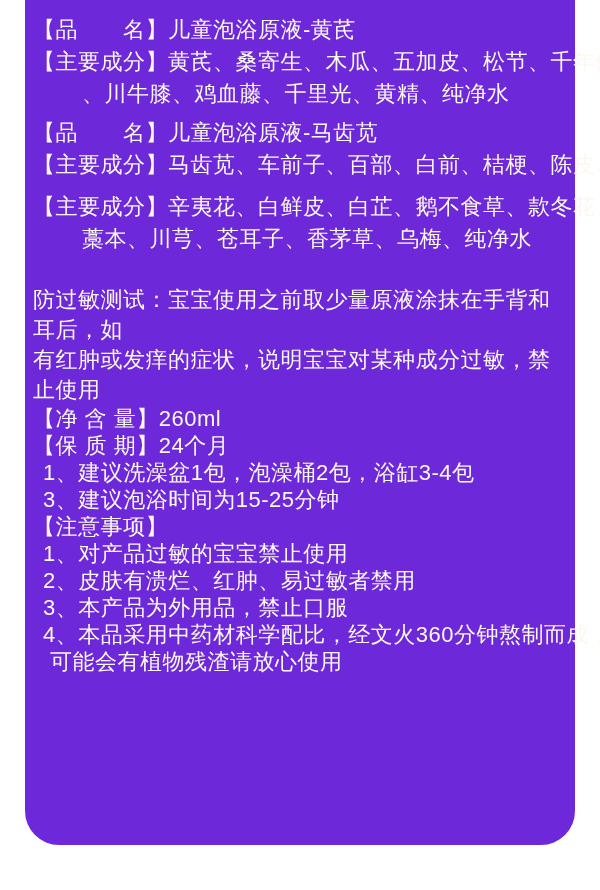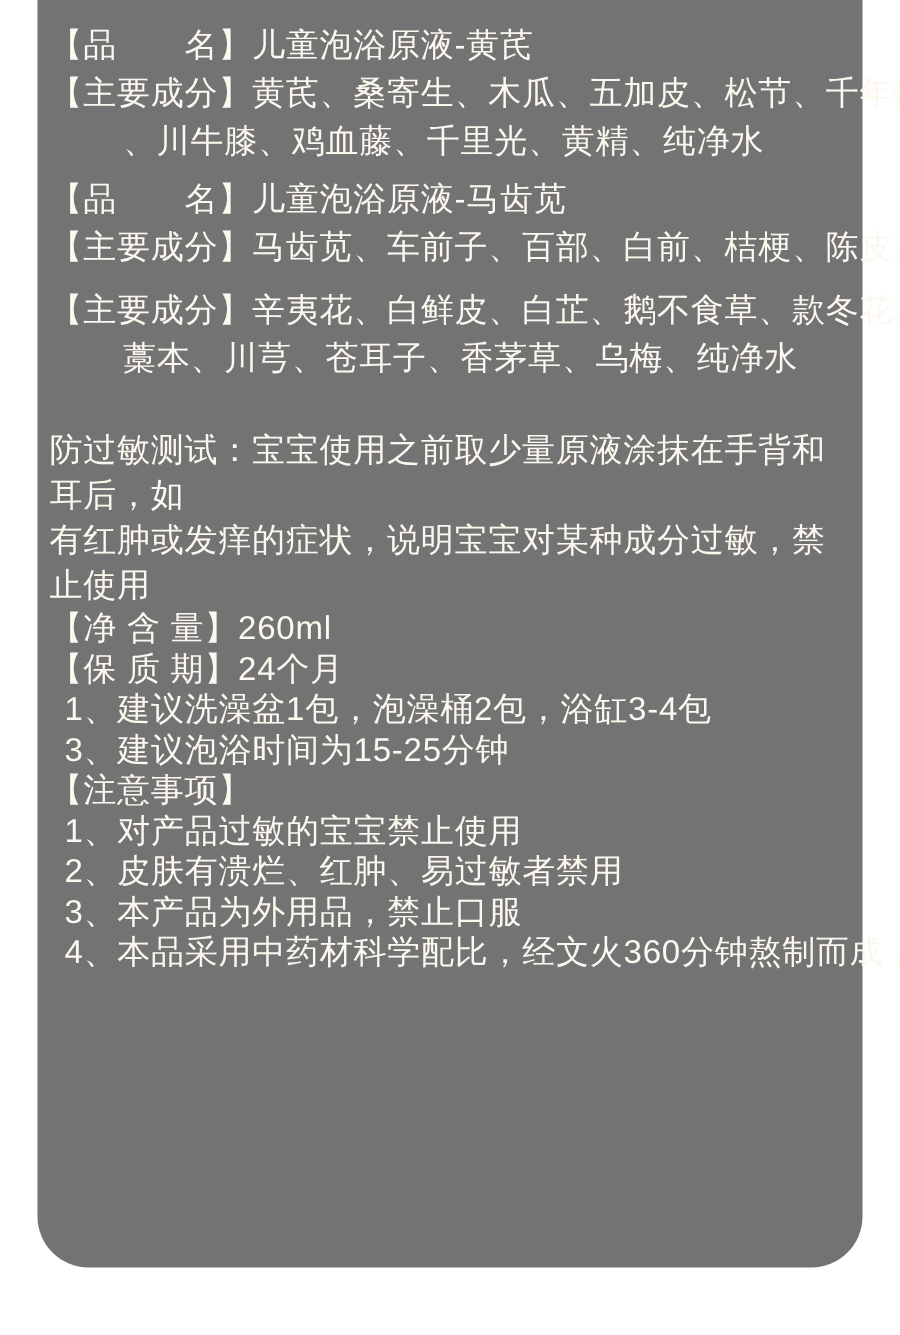--- a/index.html
+++ b/index.html
@@ -16,21 +16,21 @@
     width: 600px;
     height: 890px;
     background: #ffffff;
   }
   .card {
     position: absolute;
     left: 25px;
     top: 0;
     width: 550px;
     height: 845px;
-    background: #737373;
+    background: #6d28d9;
     border-radius: 0 0 34px 34px;
     box-sizing: border-box;
     padding: 14px 8px 0 8px;
     color: #fcf8ef;
     font-size: 22px;
     letter-spacing: 0.5px;
   }
   .product { line-height: 32px; }
   .product .ln { white-space: nowrap; }
   .product .cont { padding-left: 5px; margin-left: 44px; }
@@ -74,16 +74,17 @@
       <div class="ln"><span>【保 质 期】</span><span>24个月</span></div>
 
       <div class="ln item">1、建议洗澡盆1包，泡澡桶2包，浴缸3-4包</div>
       <div class="ln item">3、建议泡浴时间为15-25分钟</div>
 
       <div class="ln">【注意事项】</div>
       <div class="ln item">1、对产品过敏的宝宝禁止使用</div>
       <div class="ln item">2、皮肤有溃烂、红肿、易过敏者禁用</div>
       <div class="ln item">3、本产品为外用品，禁止口服</div>
       <div class="ln item">4、本品采用中药材科学配比，经文火360分钟熬制而成，</div>
+      <div class="ln item-cont">可能会有植物残渣请放心使用</div>
     </section>
 
   </div>
 </div>
 
 </body></html>

